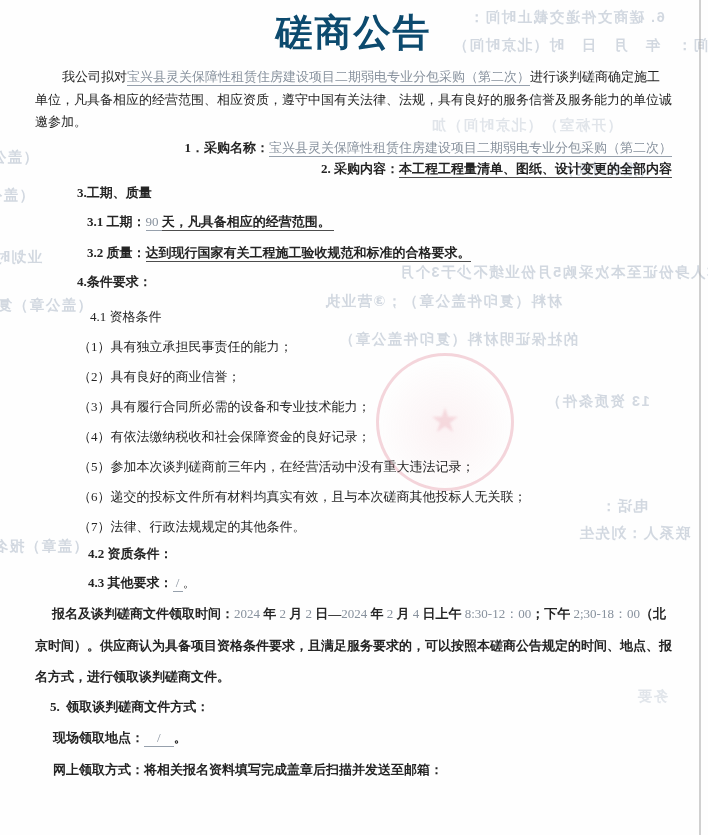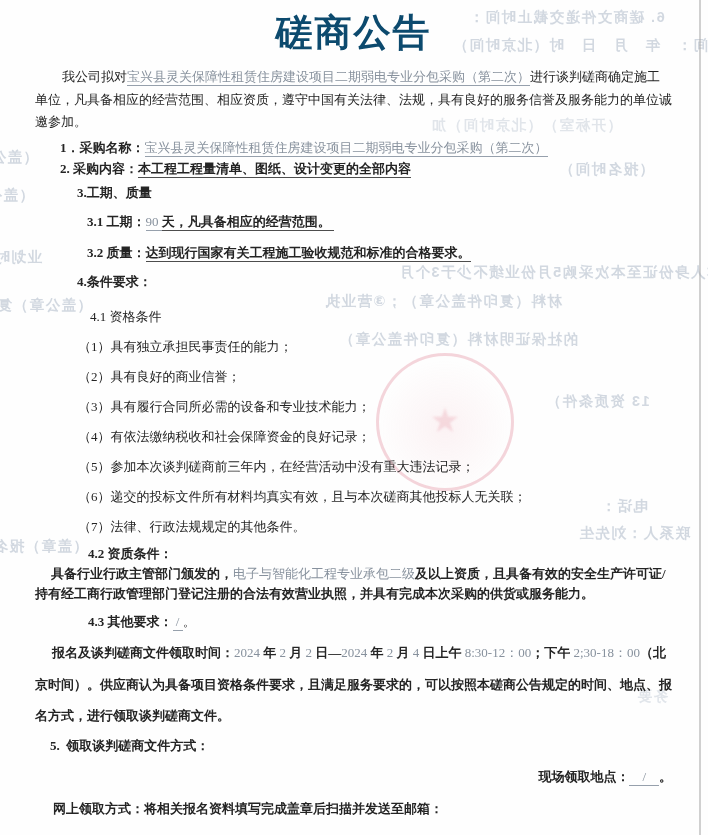--- a/index.html
+++ b/index.html
@@ -27,36 +27,36 @@
     letter-spacing:2px;
     color:#0c4a6e;
   }
   .para,.line{
     font-size:13px;
     line-height:21px;
     margin:0;
     white-space:pre-wrap;
   }
   .intro{margin-top:10px;line-height:22.5px;text-indent:27px;}
-  .l-item12{margin-left:25px;}
+  .l-item12{margin-left:25px;text-align:right;}
   .l-item1{margin-top:3.5px;}
   .l-item34{margin-left:42px;}
   .l-item3{margin-top:3px;}
   .l-sub{margin-left:52px;}
   .l-31{margin-top:8px;}
   .l-32{margin-top:10px;}
   .l-4{margin-top:8px;}
   .l-41{margin-top:14px;margin-left:55px;}
   .l-cond{margin-left:43px;margin-top:9px;}
   .l-42{margin-top:6px;margin-left:53px;}
   .para42{line-height:19.5px;text-indent:16px;}
   .l-43{margin-top:8px;margin-left:53px;line-height:21px;}
   .signup{margin-top:5px;line-height:31.5px;text-indent:17px;}
   .l-5{margin-top:3px;margin-left:15px;}
-  .l-onsite{margin-top:10px;margin-left:18px;text-align:right;}
+  .l-onsite{margin-top:10px;margin-left:18px;}
   .l-online{margin-top:11px;margin-left:18px;}
 
   
   .run{white-space:pre-wrap;}
   .b{font-weight:bold;}
   .g{color:#87919d;}
   .u{border-bottom:1.5px solid #4d4d4d;padding-bottom:1px;}
   .g.u{border-color:#96a0ac;}
 
   
@@ -162,21 +162,20 @@
 
     <p class="line l-cond"><span class="run">（1）具有独立承担民事责任的能力；</span></p>
     <p class="line l-cond"><span class="run">（2）具有良好的商业信誉；</span></p>
     <p class="line l-cond"><span class="run">（3）具有履行合同所必需的设备和专业技术能力；</span></p>
     <p class="line l-cond"><span class="run">（4）有依法缴纳税收和社会保障资金的良好记录；</span></p>
     <p class="line l-cond"><span class="run">（5）参加本次谈判磋商前三年内，在经营活动中没有重大违法记录；</span></p>
     <p class="line l-cond"><span class="run">（6）递交的投标文件所有材料均真实有效，且与本次磋商其他投标人无关联；</span></p>
     <p class="line l-cond"><span class="run">（7）法律、行政法规规定的其他条件。</span></p>
 
     <p class="line l-42"><span class="run b">4.2 资质条件：</span></p>
-    <p class="para para42"><span class="run b">具备行业行政主管部门颁发的，</span><span class="run g">电子与智能化工程专业承包二级</span><span class="run b">及以上资质，且具备有效的安全生产许可证/持有经工商行政管理部门登记注册的合法有效营业执照，并具有完成本次采购的供货或服务能力。</span></p>
     <p class="line l-43"><span class="run b">4.3 其他要求：</span><span class="run g u"> / </span><span class="run">。</span></p>
 
     <p class="para signup"><span class="run b">报名及谈判磋商文件领取时间：</span><span class="run g">2024</span><span class="run b"> 年 </span><span class="run g">2</span><span class="run b"> 月 </span><span class="run g">2</span><span class="run b"> 日—</span><span class="run g">2024</span><span class="run b"> 年 </span><span class="run g">2</span><span class="run b"> 月 </span><span class="run g">4</span><span class="run b"> 日上午 </span><span class="run g">8:30-12：00</span><span class="run b">；下午 </span><span class="run g">2;30-18：00</span><span class="run b">（北京时间）。</span><span class="run b">供应商认为具备项目资格条件要求，且满足服务要求的，可以按照本磋商公告规定的时间、地点、报名方式，进行领取谈判磋商文件。</span></p>
 
     <p class="line l-5"><span class="run b">5.  领取谈判磋商文件方式：</span></p>
     <p class="line l-onsite"><span class="run b">现场领取地点：</span><span class="run g u">　/　</span><span class="run b">。</span></p>
     <p class="line l-online"><span class="run b">网上领取方式：</span><span class="run b">将相关报名资料填写完成盖章后扫描并发送至邮箱：</span></p>
   </div>
 </div>
 

